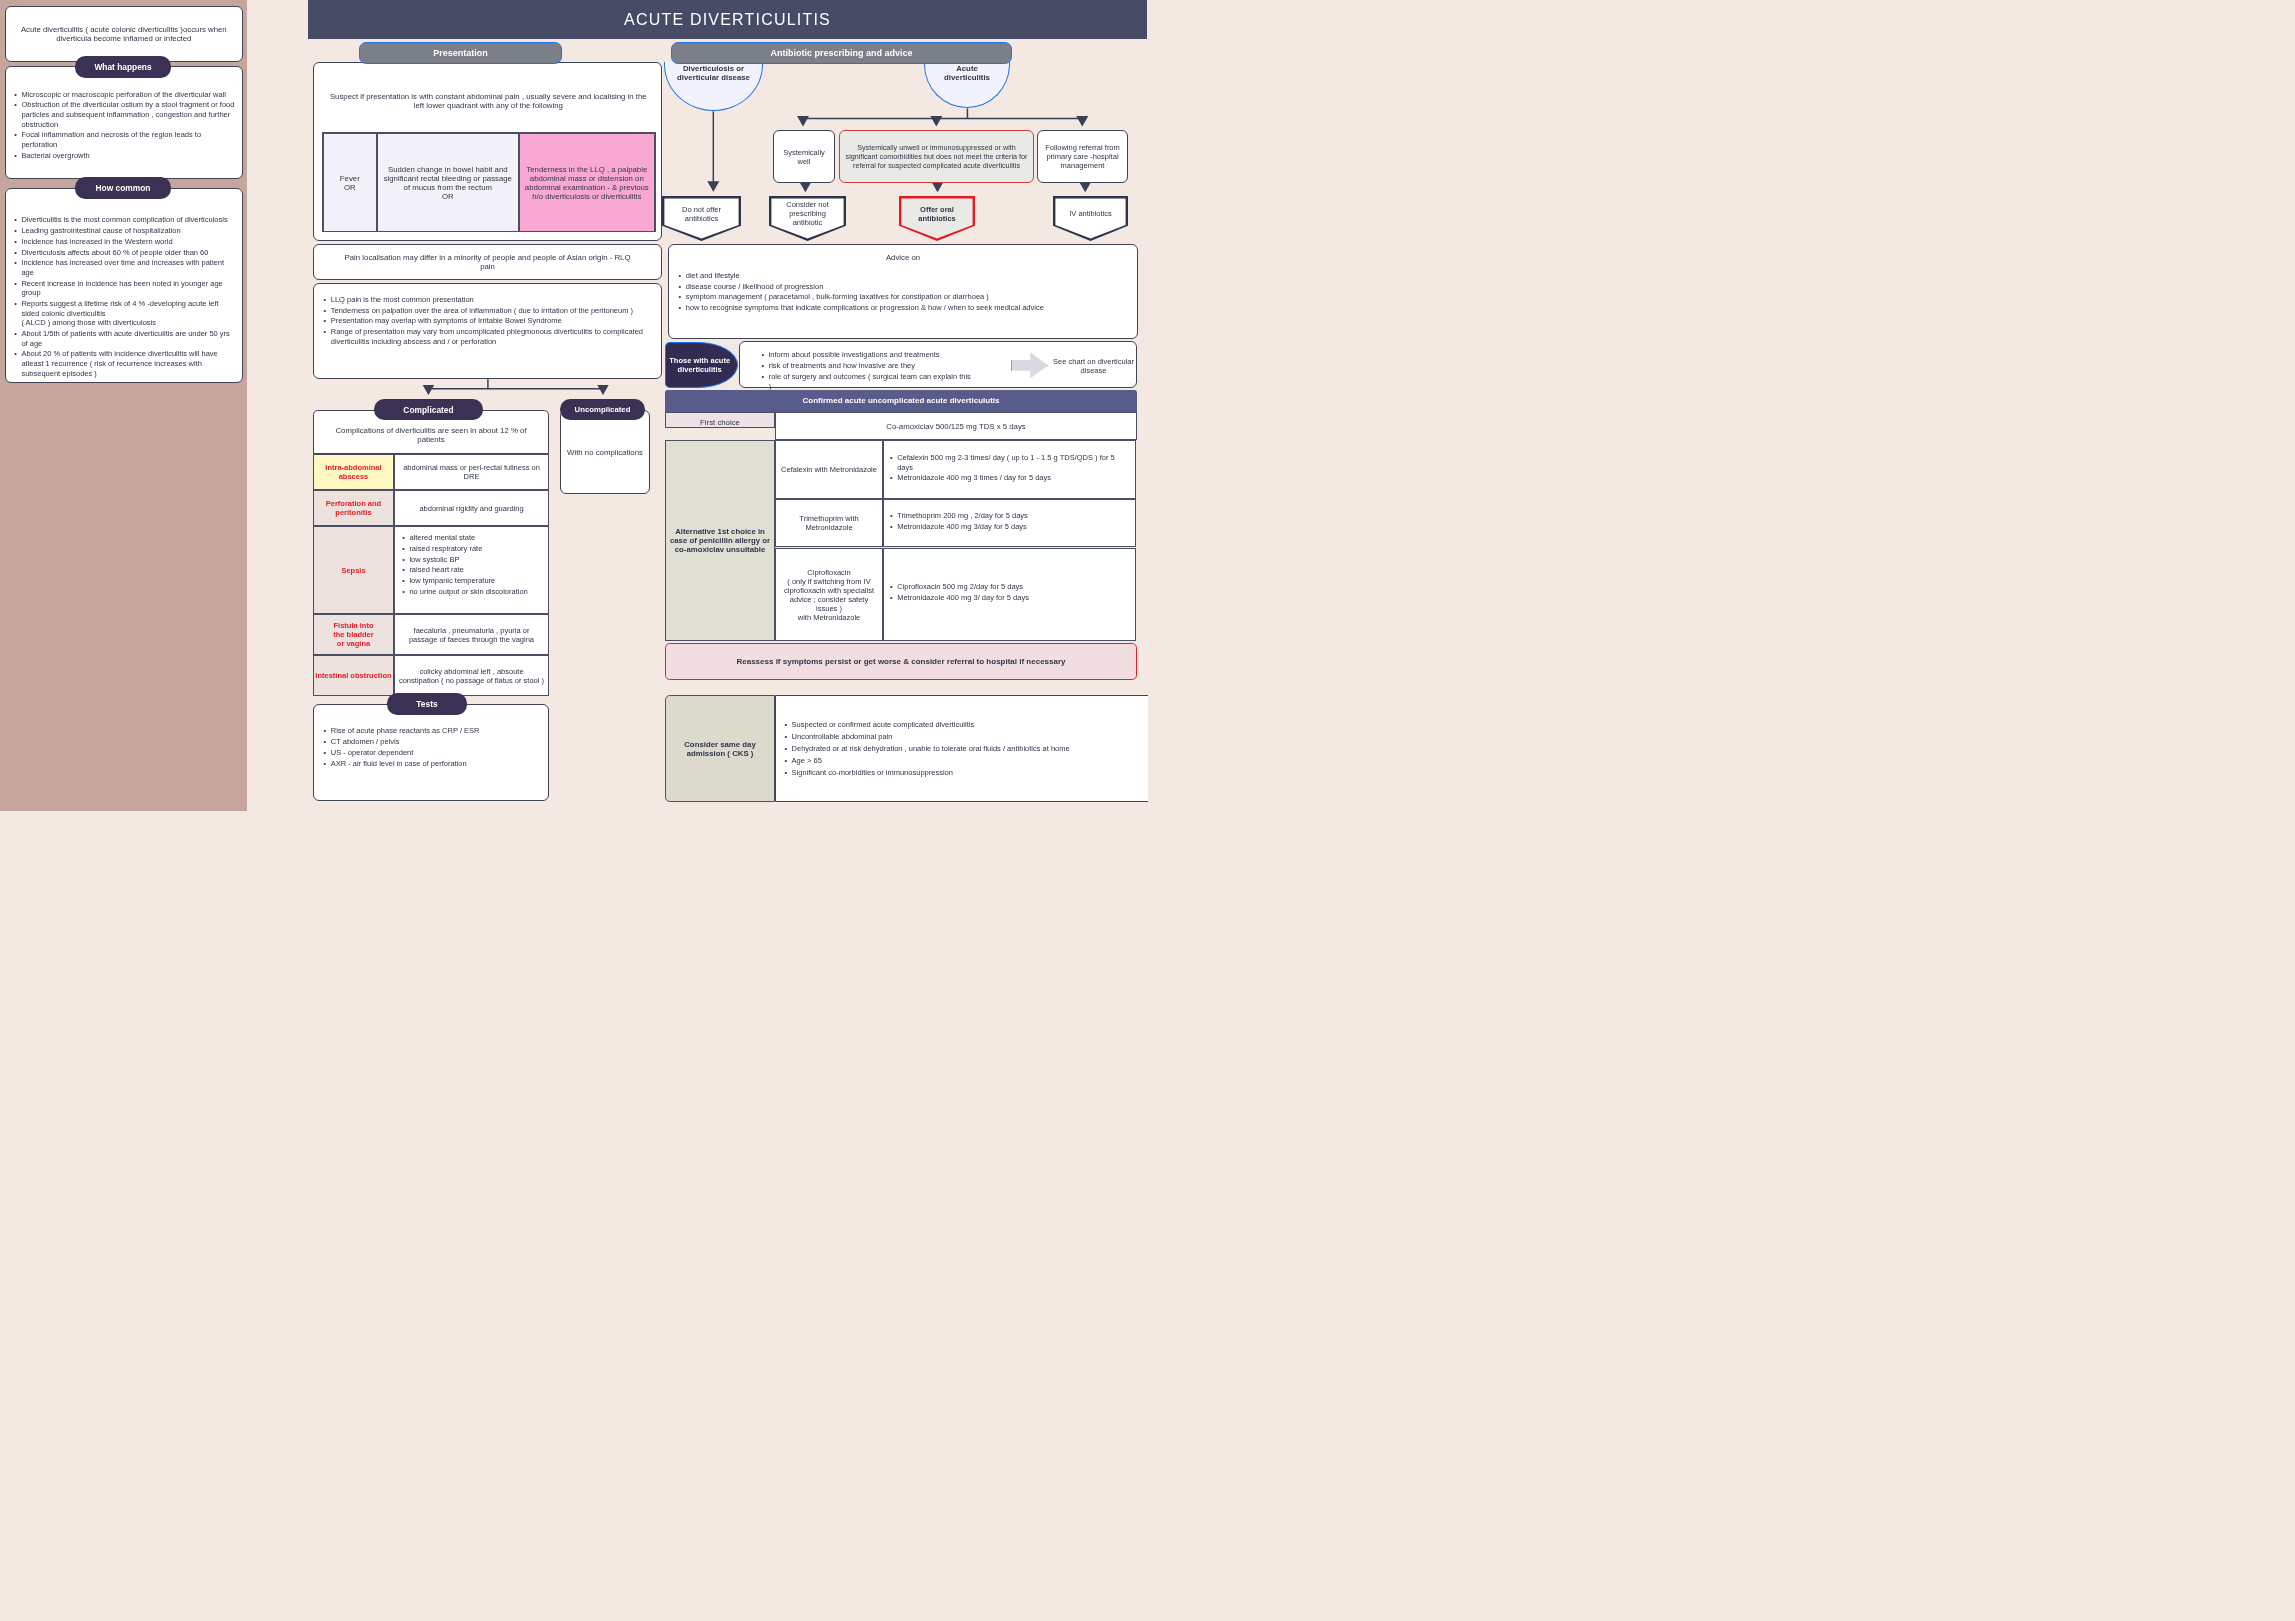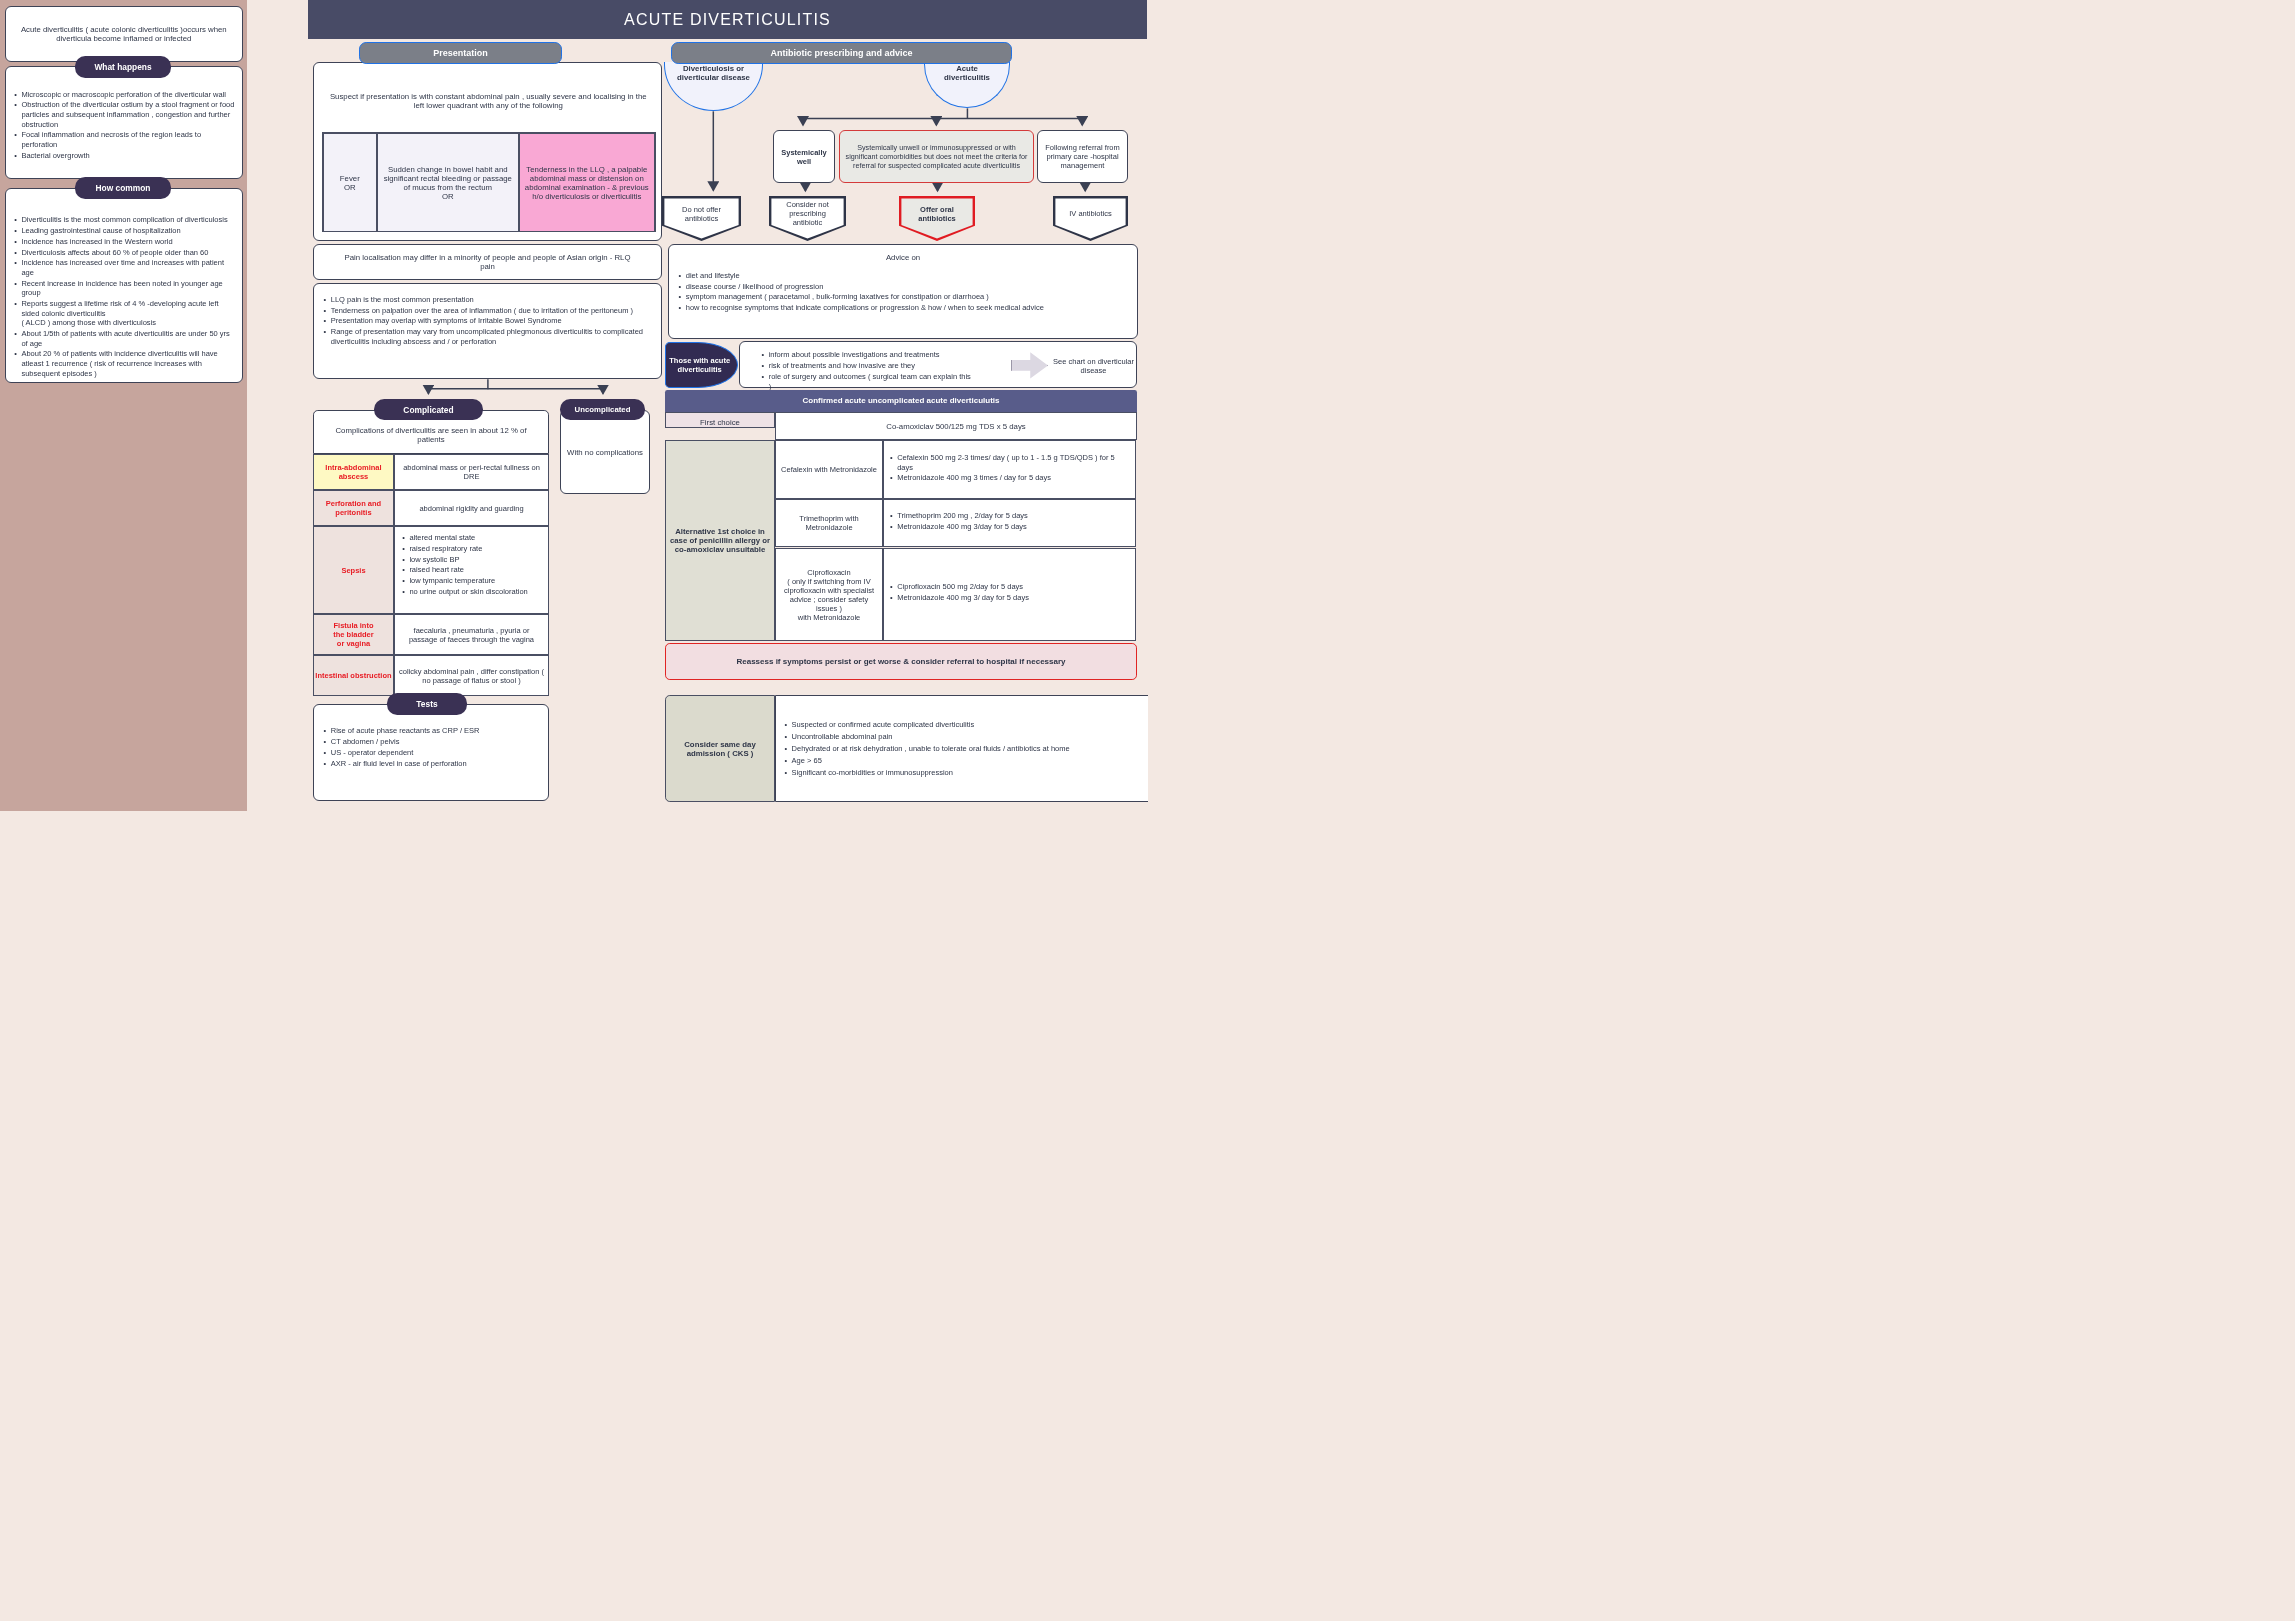--- a/index.html
+++ b/index.html
@@ -142,21 +142,21 @@
       <div class="bullet">low systolic BP</div>
       <div class="bullet">raised heart rate</div>
       <div class="bullet">low tympanic temperature</div>
       <div class="bullet">no urine output or skin discoloration</div>
     </div>
 
     <div class="cell ctr red" style="left:0;top:160px;width:81px;height:41px;background:#eee2de;font-size:7.5px;padding:16px;">Fistula into the bladder or vagina</div>
     <div class="cell ctr" style="left:81px;top:160px;width:155px;height:41px;font-size:7.5px;padding:1.2px 3.6px;">faecaluria , pneumaturia , pyuria or passage of faeces through the vagina</div>
 
     <div class="cell ctr red" style="left:0;top:201px;width:81px;height:41px;background:#eee2de;font-size:7.5px;padding:1.2px;">Intestinal obstruction</div>
-    <div class="cell ctr" style="left:81px;top:201px;width:155px;height:41px;font-size:7.5px;padding:1.2px 3.6px;">colicky abdominal pain , differ constipation ( no passage of flatus or stool )</div>
+    <div class="cell ctr" style="left:81px;top:201px;width:155px;height:41px;font-size:7.5px;padding:1.2px 3.6px;">colicky abdominal left , absoute constipation ( no passage of flatus or stool )</div>
   </div>
 
   <div class="card ctr" style="left:560px;top:410px;width:90px;height:84px;font-size:7.8px;padding:3.6px;">
     <div>With no complications</div>
   </div>
 
   <div class="pill" style="left:387px;top:693px;width:80px;height:21.5px;">
     <span>Tests</span>
   </div>
   <div class="card" style="left:313px;top:704px;width:236px;height:97px;padding:20.3px 7.2px 4.8px 9.6px;font-size:7.5px;">
@@ -170,21 +170,21 @@
     <span>Antibiotic prescribing and advice</span>
   </div>
 
   <div class="scoop" style="left:664px;top:62px;width:99px;height:49px;">
     <span>Diverticulosis or diverticular disease</span>
   </div>
   <div class="scoop" style="left:924px;top:62px;width:86px;height:46px;">
     <span>Acute diverticulitis</span>
   </div>
 
-  <div class="boxnode" style="left:773px;top:130px;width:62px;height:53px;font-weight:bold;">
+  <div class="boxnode" style="left:773px;top:130px;width:62px;height:53px;font-weight:normal;">
     <span>Systemically well</span>
   </div>
   <div class="boxnode" style="left:839px;top:130px;width:195px;height:53px;background:#e9e9e5;border:0.9px solid #d43a3a;font-size:7.2px;">
     <span>Systemically unwell or immunosuppressed or with significant comorbidities but does not meet the criteria for referral for suspected complicated acute diverticulitis</span>
   </div>
   <div class="boxnode" style="left:1037px;top:130px;width:91px;height:53px;">
     <span>Following referral from primary care -hospital management</span>
   </div>
 
   <div class="shield" style="left:662px;top:196px;width:79px;height:45px;">

